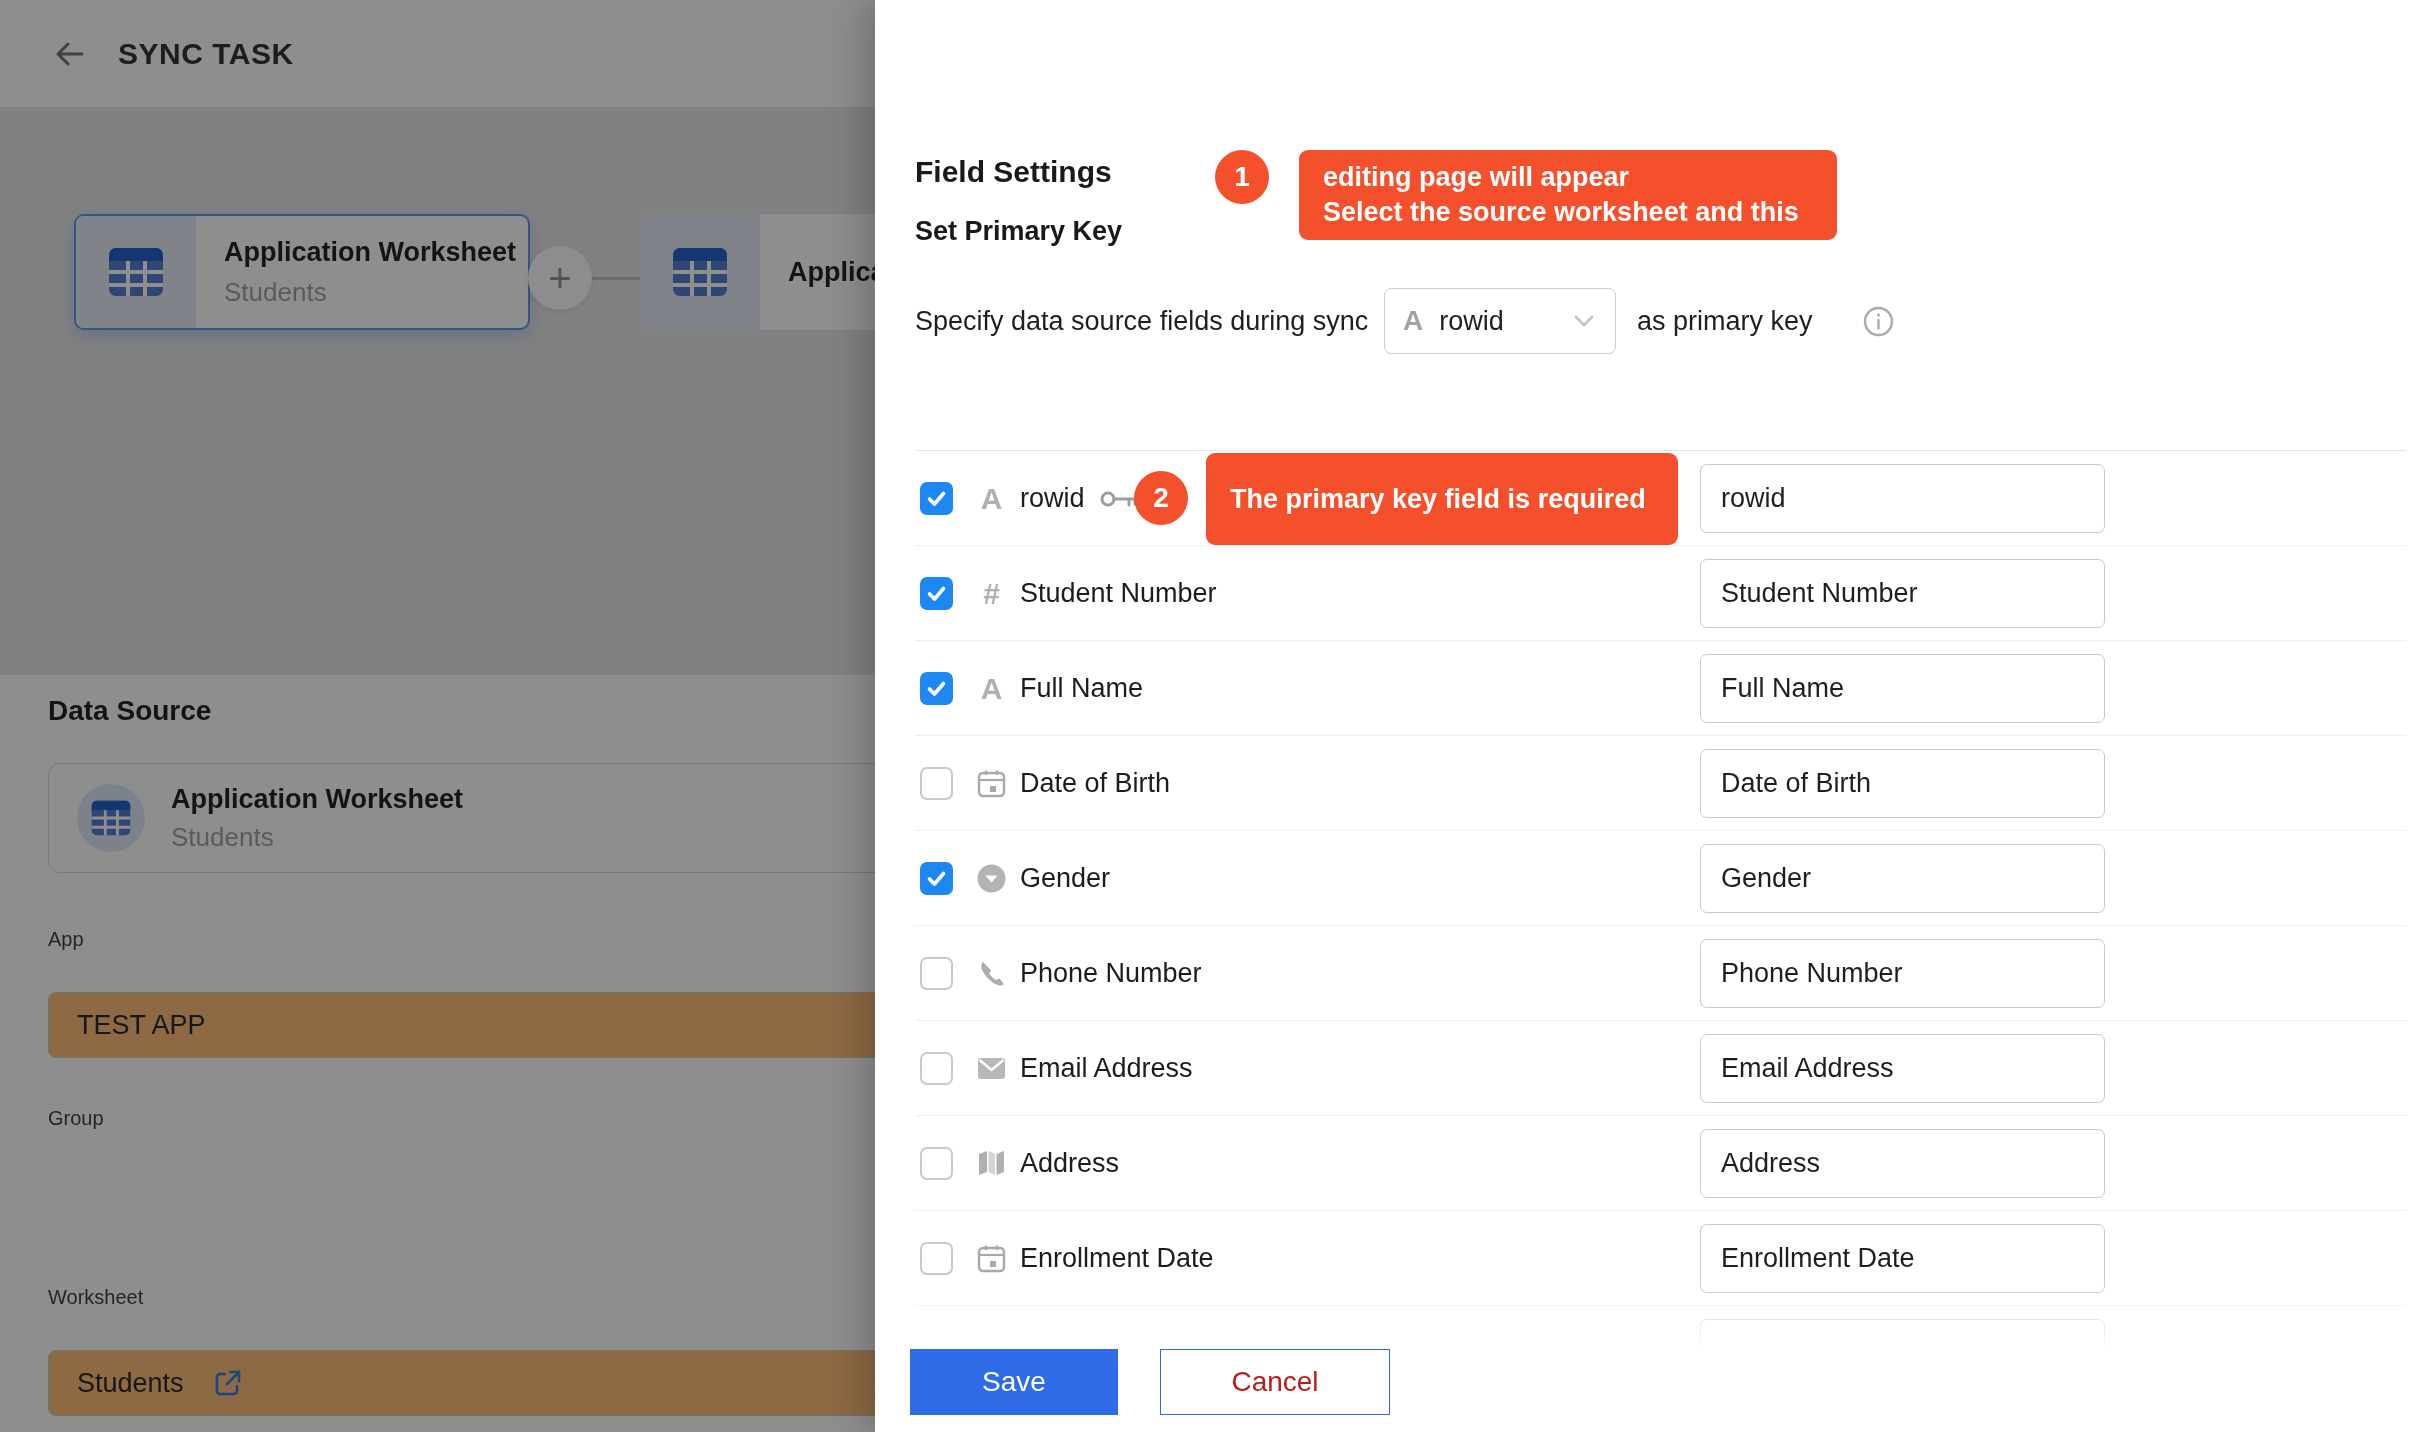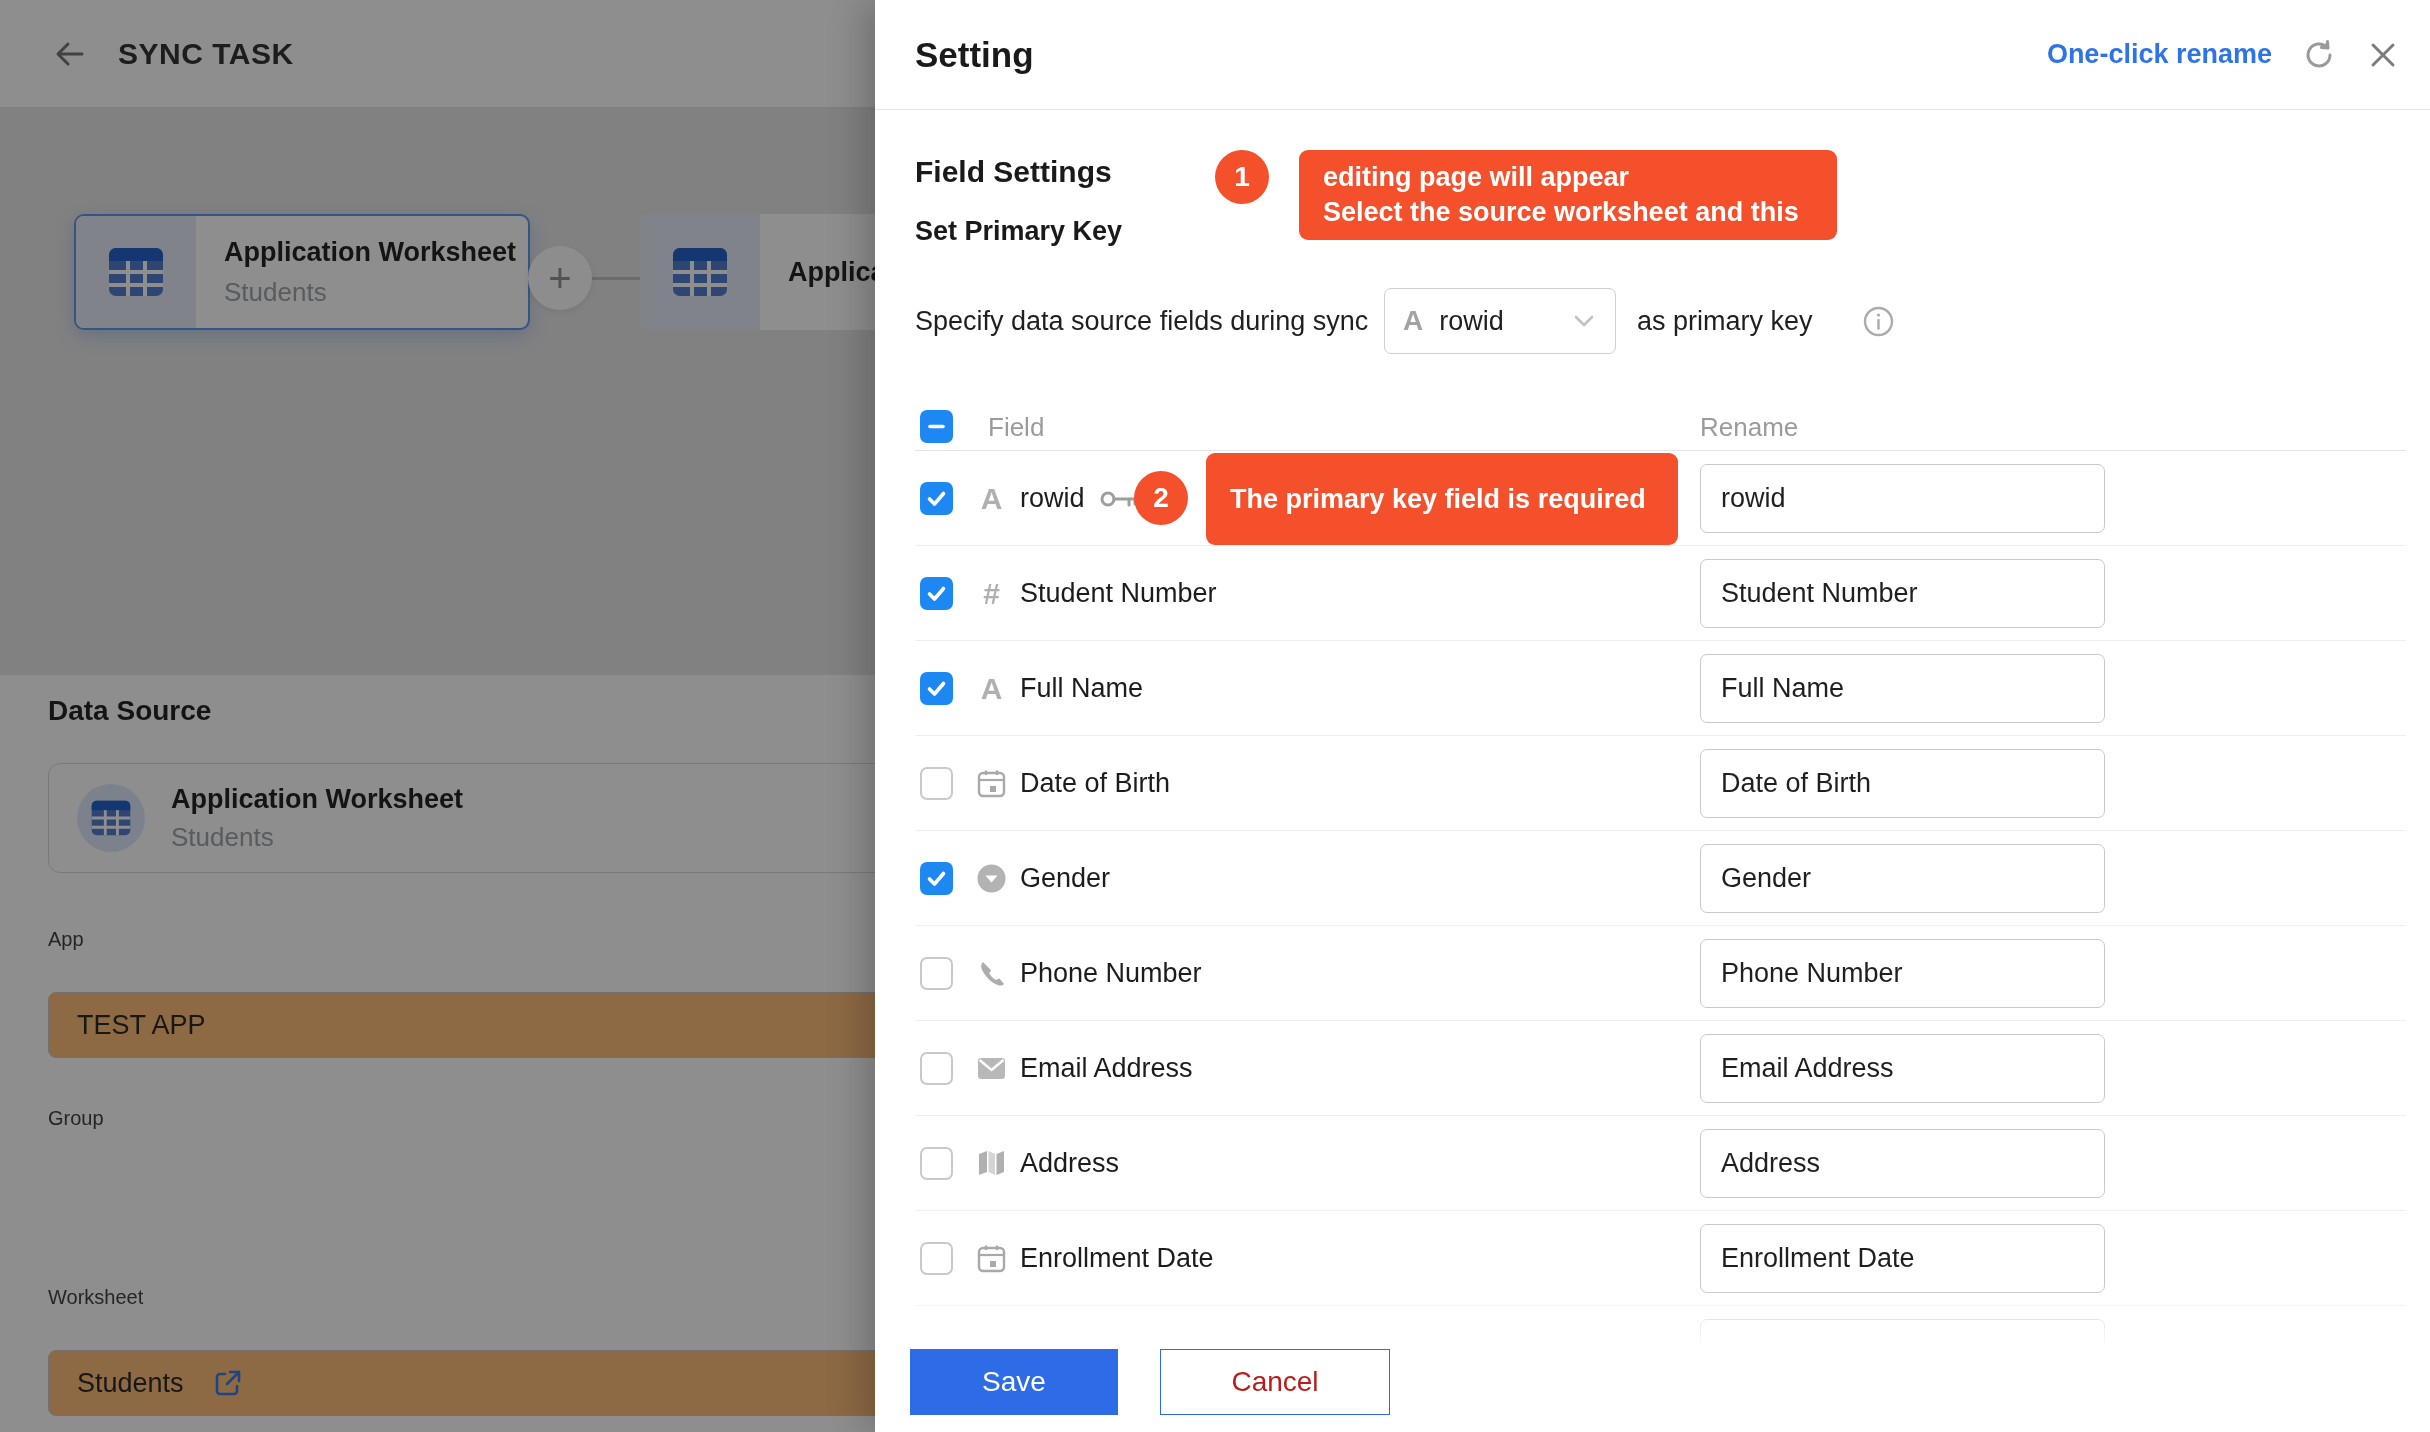--- a/index.html
+++ b/index.html
@@ -203,34 +203,20 @@
             <path d="M26 4 L14 16"></path>
           </svg>
       </div>
     </div>
 
     <div class="backdrop"></div>
   </div>
 
   <div class="panel">
 
-    <div class="panel-header">
-      <div class="panel-title">Setting</div>
-      <div class="ph-right">
-        <span class="rename-link">One-click rename</span>
-        <svg class="hd-ic" viewBox="0 0 34 34" fill="none" stroke="currentColor" stroke-width="3" stroke-linecap="round">
-            <path d="M28 17 a11 11 0 1 1 -3.2 -7.8"></path>
-            <path d="M25.5 3.5 L26 10 L19.5 9.5" stroke-linejoin="round" fill="currentColor"></path>
-          </svg>
-        <svg class="hd-ic close" viewBox="0 0 34 34" fill="none" stroke="currentColor" stroke-width="3" stroke-linecap="round">
-            <path d="M7 7 L27 27"></path>
-            <path d="M27 7 L7 27"></path>
-          </svg>
-      </div>
-    </div>
 
     <div class="fs-title">Field Settings</div>
     <div class="spk-title">Set Primary Key</div>
 
     <div class="step-badge badge-1">1</div>
     <div class="tip tip-1">
       <span>editing page will appear</span>
       <span>Select the source worksheet and this</span>
     </div>
 
@@ -244,29 +230,20 @@
           </svg>
       </div>
       <div class="pk-suffix">as primary key</div>
       <svg class="info-ic" viewBox="0 0 31 31" fill="none" stroke="currentColor" stroke-width="2.4" stroke-linecap="round">
           <circle cx="15.5" cy="15.5" r="13.5"></circle>
           <line x1="15.5" y1="14" x2="15.5" y2="22.5"></line>
           <circle cx="15.5" cy="9" r="1.6" fill="currentColor" stroke="none"></circle>
         </svg>
     </div>
 
-    <div class="tbl-head">
-      <div class="checkbox on cb-abs" style="top:6px;">
-        <svg viewBox="0 0 23 23" fill="none" stroke="currentColor" stroke-width="3.6" stroke-linecap="round">
-            <line x1="5" y1="11.5" x2="18" y2="11.5"></line>
-          </svg>
-      </div>
-      <div class="col-field">Field</div>
-      <div class="col-rename">Rename</div>
-    </div>
 
     <div class="rows">
         <div class="frow">
           <div class="checkbox cb-abs on">
             <svg viewBox="0 0 23 23" fill="none" stroke="currentColor" stroke-width="3.6" stroke-linecap="round" stroke-linejoin="round">
               <path d="M4.5 12 L9.5 17 L18.5 6.5"></path>
             </svg>
           </div>
           <span class="type-ic">
             <span style="font-size:30px;font-weight:700;color:#b0b0b0;">A</span>

